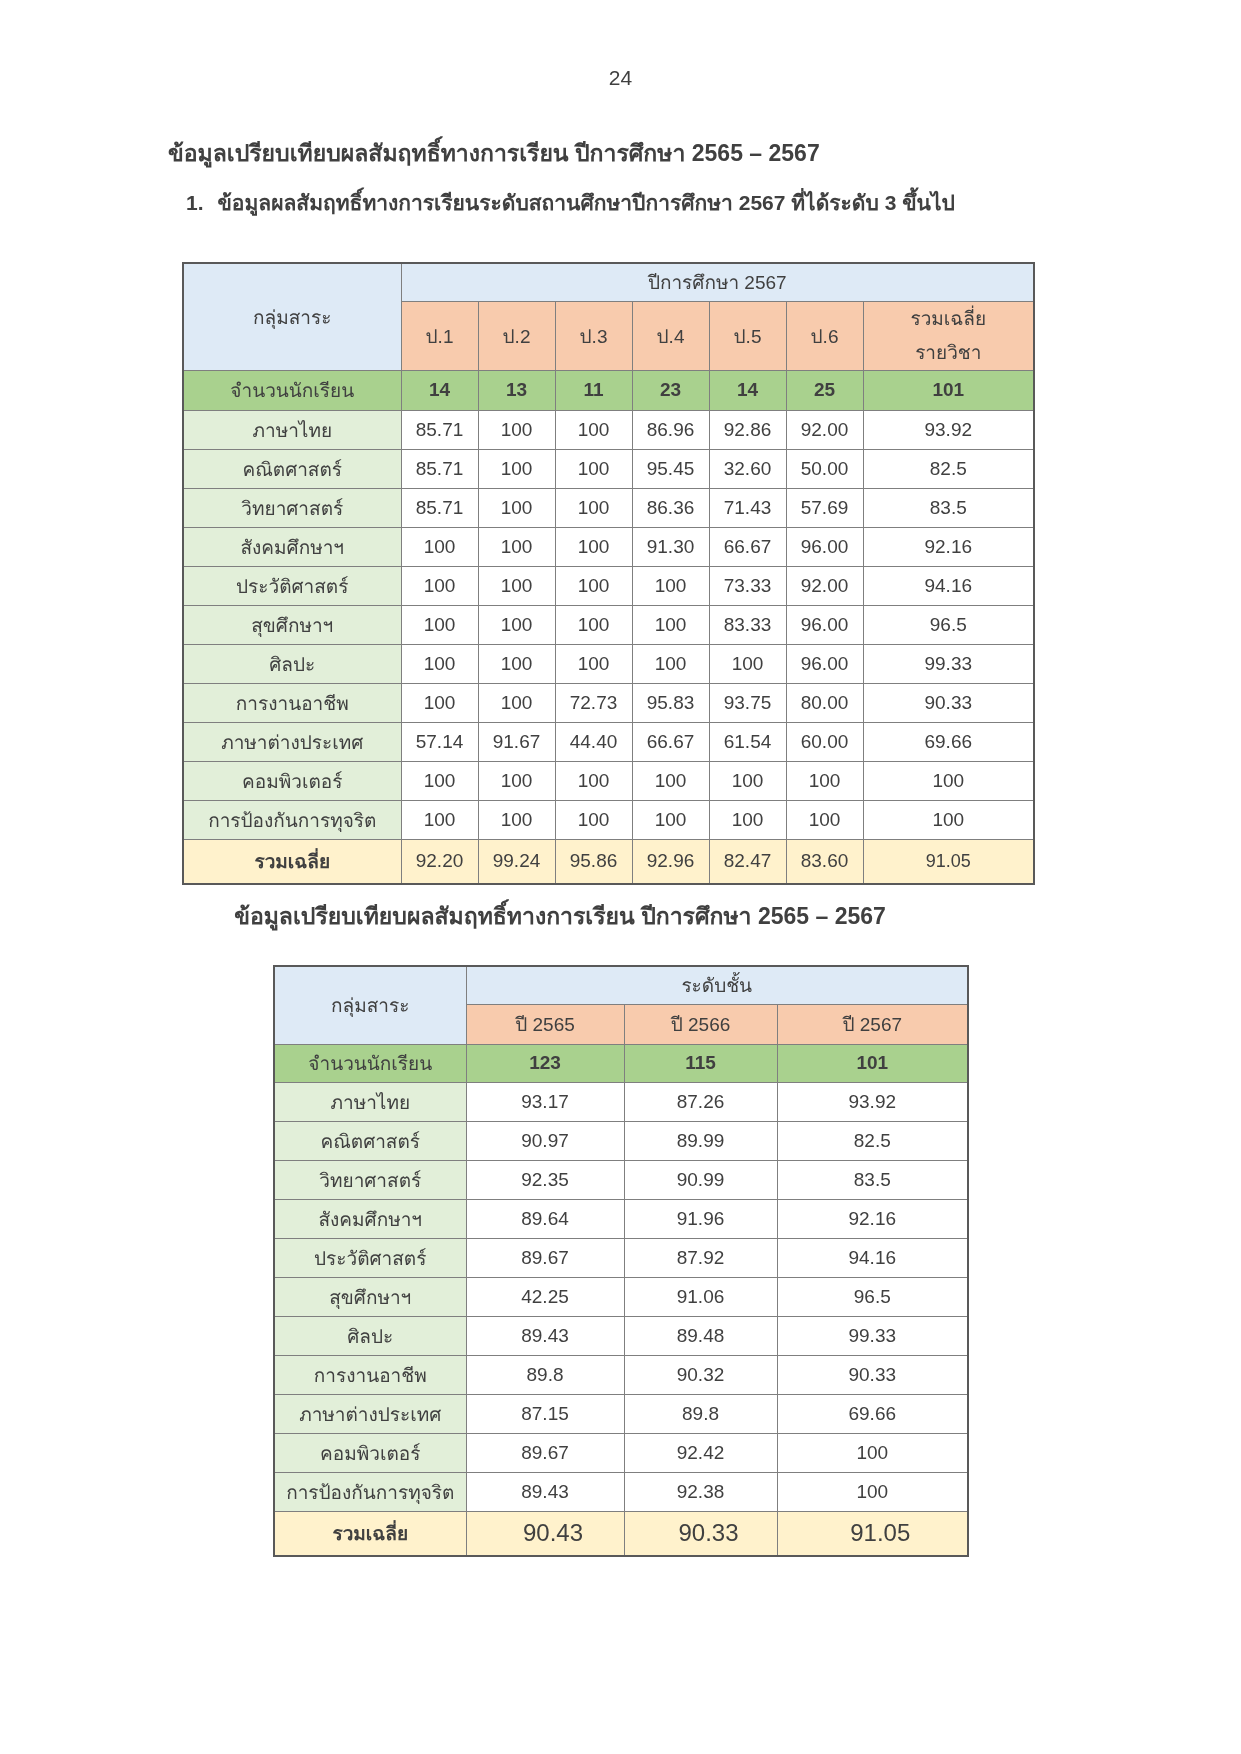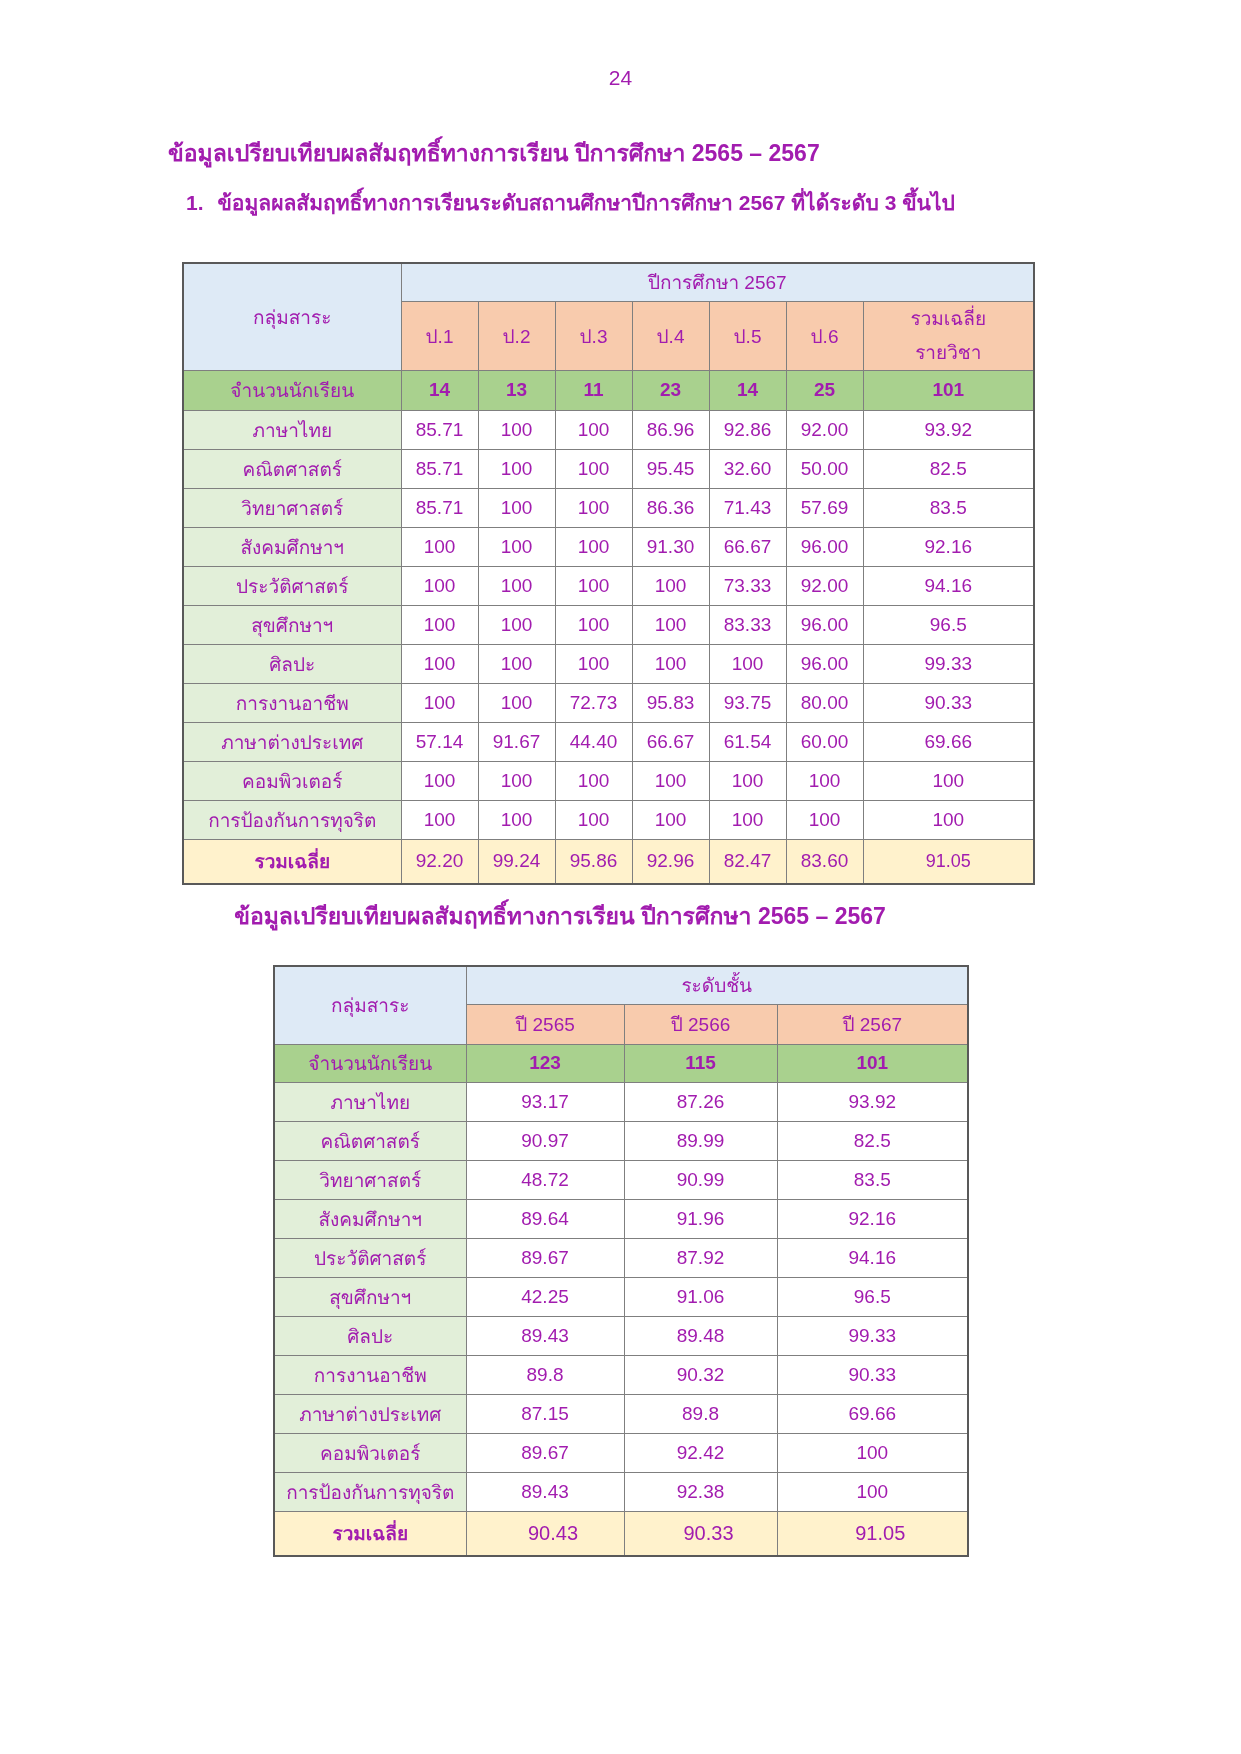--- a/index.html
+++ b/index.html
@@ -2,21 +2,21 @@
 <html><head>
 <meta charset="utf-8">
 <style>
   html, body { margin: 0; padding: 0; }
   .page {
     position: relative;
     width: 1241px;
     height: 1754px;
     background: #ffffff;
     font-family: "Liberation Sans", sans-serif;
-    color: #a21caf;
+    color: #404040;
     overflow: hidden;
   }
   .page-number {
     position: absolute;
     top: 66px; left: 0; width: 100%;
     text-align: center;
     font-size: 21px;
   }
   .main-title {
     position: absolute;
@@ -80,21 +80,21 @@
   .subject-cell {
     background: #E2EFD9;
     text-align: left;
     padding-left: 10px;
     font-size: 20px;
   }
   .value-cell { background: #ffffff; }
   .total-label { background: #FFF2CC; font-weight: bold; font-size: 20px; }
   .total-val   { background: #FFF2CC; font-size: 21px; }
   .t1 .total-val.small { font-size: 18px; }
-  .t2 .total-val { font-size: 20px; padding-left: 16px; }
+  .t2 .total-val { font-size: 24px; padding-left: 16px; }
 </style>
 </head>
 <body>
 
 <div class="page">
 
   <div class="page-number">24</div>
 
   <div class="main-title">ข้อมูลเปรียบเทียบผลสัมฤทธิ์ทางการเรียน ปีการศึกษา 2565 – 2567</div>
 
@@ -301,21 +301,21 @@
           <td class="value-cell">93.92</td>
         </tr>
         <tr class="subj-row">
           <td class="subject-cell">คณิตศาสตร์</td>
           <td class="value-cell">90.97</td>
           <td class="value-cell">89.99</td>
           <td class="value-cell">82.5</td>
         </tr>
         <tr class="subj-row">
           <td class="subject-cell">วิทยาศาสตร์</td>
-          <td class="value-cell">48.72</td>
+          <td class="value-cell">92.35</td>
           <td class="value-cell">90.99</td>
           <td class="value-cell">83.5</td>
         </tr>
         <tr class="subj-row">
           <td class="subject-cell">สังคมศึกษาฯ</td>
           <td class="value-cell">89.64</td>
           <td class="value-cell">91.96</td>
           <td class="value-cell">92.16</td>
         </tr>
         <tr class="subj-row">

